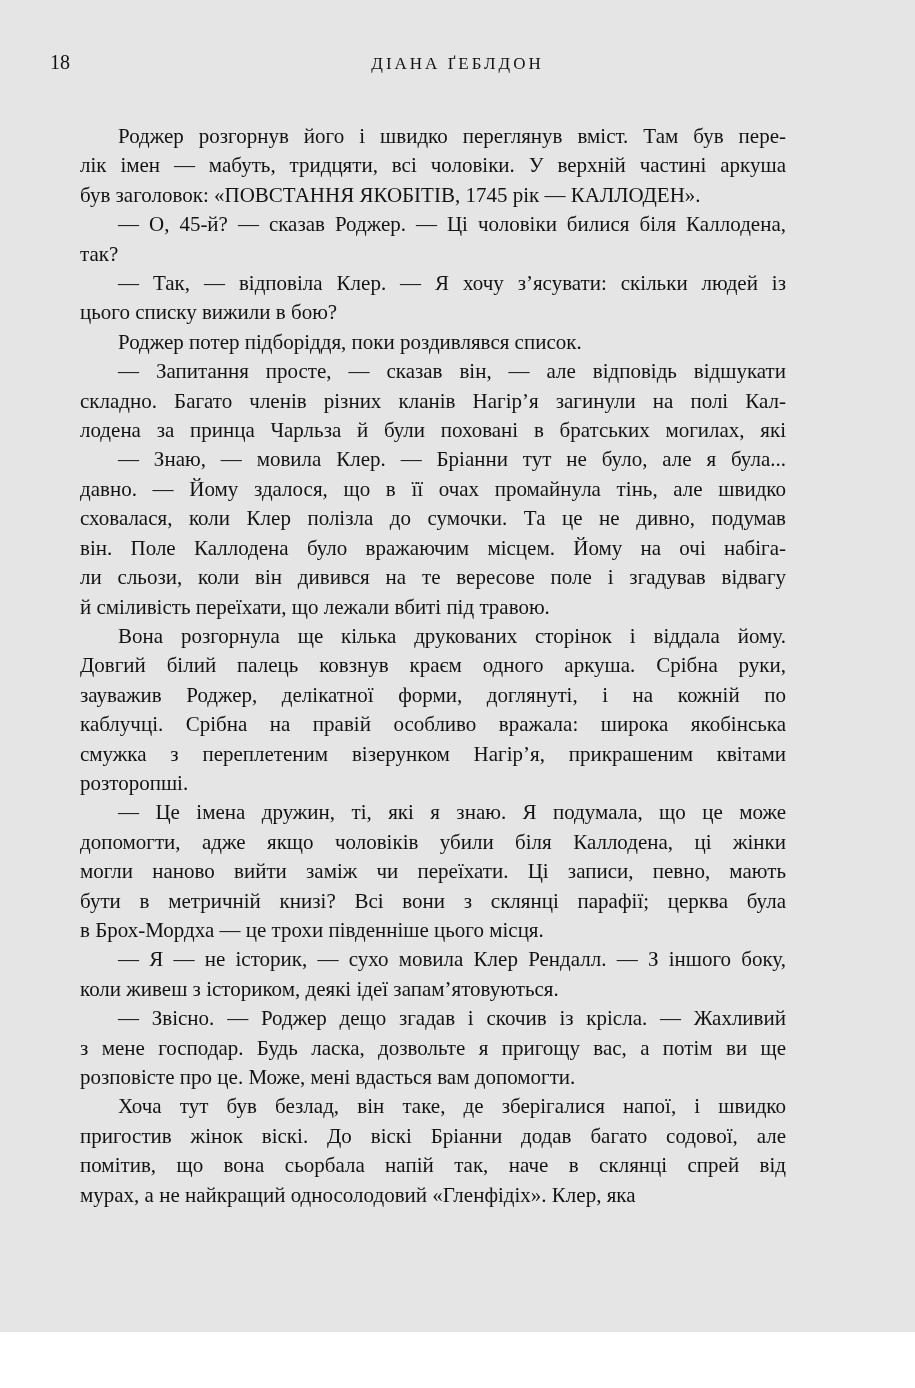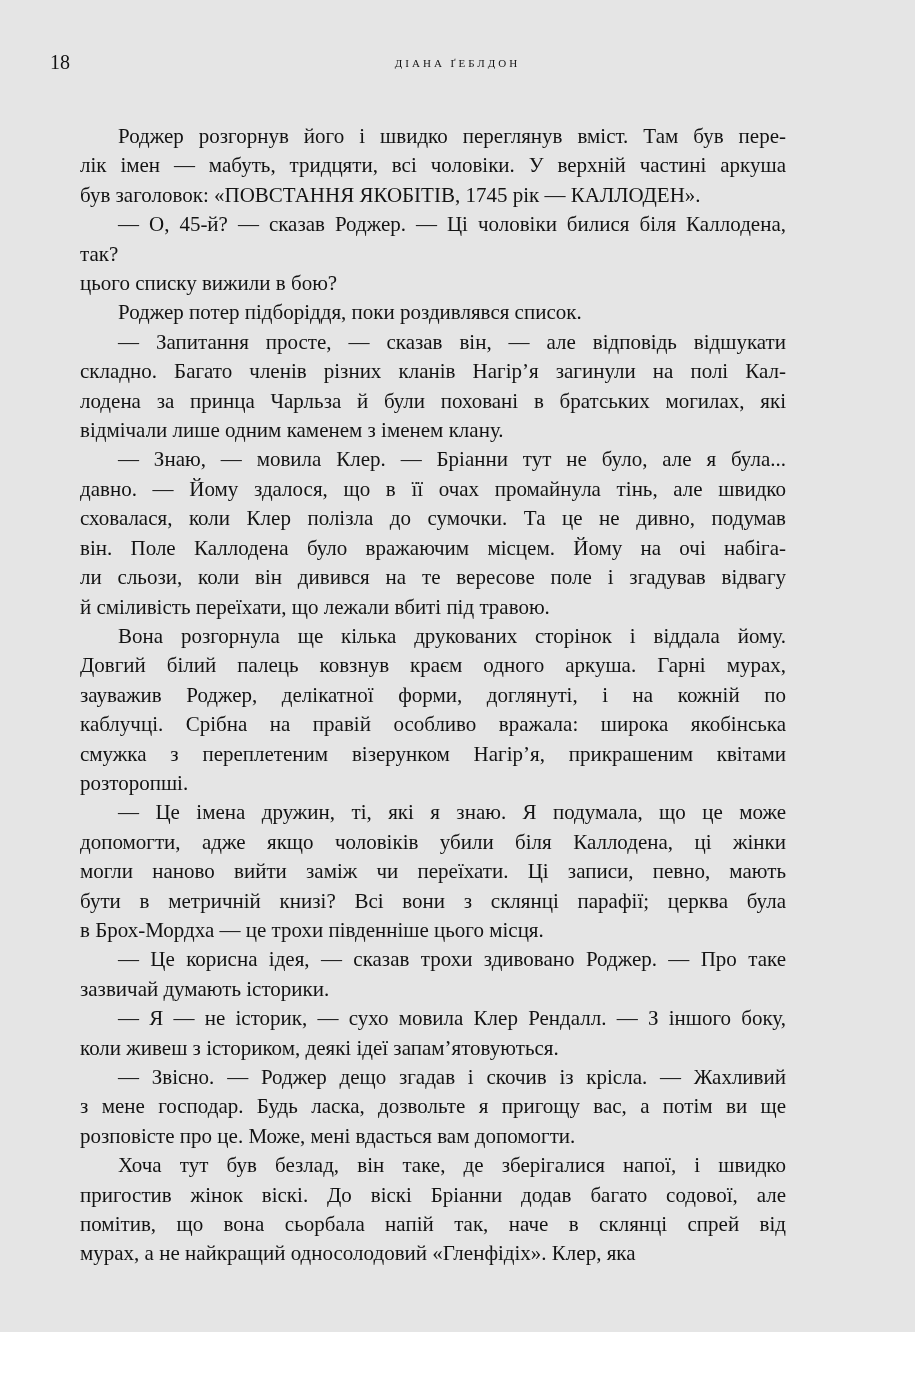--- a/index.html
+++ b/index.html
@@ -23,21 +23,21 @@
     font-size: 20px;
     line-height: 22px;
     color: #131313;
   }
   .runhead {
     position: absolute;
     left: 0;
     right: 0;
     top: 54px;
     text-align: center;
-    font-size: 11px;
+    font-size: 17px;
     line-height: 19px;
     letter-spacing: 3px;
     color: #131313;
   }
   .bodytext {
     position: absolute;
     left: 80px;
     top: 122px;
     width: 706px;
     font-size: 21px;
@@ -68,57 +68,53 @@
       <div class="para">
         <div class="ln first">Роджер розгорнув його і швидко переглянув вміст. Там був пере-</div>
         <div class="ln">лік імен — мабуть, тридцяти, всі чоловіки. У верхній частині аркуша</div>
         <div class="ln last">був заголовок: «ПОВСТАННЯ ЯКОБІТІВ, 1745 рік — КАЛЛОДЕН».</div>
       </div>
       <div class="para">
         <div class="ln first">— О, 45-й? — сказав Роджер. — Ці чоловіки билися біля Каллодена,</div>
         <div class="ln last">так?</div>
       </div>
       <div class="para">
+        <div class="ln first">— Так, — відповіла Клер. — Я хочу з’ясувати: скільки людей із</div>
         <div class="ln last">цього списку вижили в бою?</div>
       </div>
       <div class="para">
         <div class="ln first last">Роджер потер підборіддя, поки роздивлявся список.</div>
       </div>
       <div class="para">
         <div class="ln first">— Запитання просте, — сказав він, — але відповідь відшукати</div>
         <div class="ln">складно. Багато членів різних кланів Нагір’я загинули на полі Кал-</div>
         <div class="ln">лодена за принца Чарльза й були поховані в братських могилах, які</div>
-        <div class="ln last">відмічали лише одним каменем з іменем клану.</div>
       </div>
       <div class="para">
         <div class="ln first">— Знаю, — мовила Клер. — Бріанни тут не було, але я була...</div>
         <div class="ln">давно. — Йому здалося, що в її очах промайнула тінь, але швидко</div>
         <div class="ln">сховалася, коли Клер полізла до сумочки. Та це не дивно, подумав</div>
         <div class="ln">він. Поле Каллодена було вражаючим місцем. Йому на очі набіга-</div>
         <div class="ln">ли сльози, коли він дивився на те вересове поле і згадував відвагу</div>
         <div class="ln last">й сміливість переїхати, що лежали вбиті під травою.</div>
       </div>
       <div class="para">
         <div class="ln first">Вона розгорнула ще кілька друкованих сторінок і віддала йому.</div>
-        <div class="ln">Довгий білий палець ковзнув краєм одного аркуша. Гарні мурах,</div>
+        <div class="ln">Довгий білий палець ковзнув краєм одного аркуша. Срібна руки,</div>
         <div class="ln">зауважив Роджер, делікатної форми, доглянуті, і на кожній по</div>
         <div class="ln">каблучці. Срібна на правій особливо вражала: широка якобінська</div>
         <div class="ln">смужка з переплетеним візерунком Нагір’я, прикрашеним квітами</div>
         <div class="ln last">розторопші.</div>
       </div>
       <div class="para">
         <div class="ln first">— Це імена дружин, ті, які я знаю. Я подумала, що це може</div>
         <div class="ln">допомогти, адже якщо чоловіків убили біля Каллодена, ці жінки</div>
         <div class="ln">могли наново вийти заміж чи переїхати. Ці записи, певно, мають</div>
         <div class="ln">бути в метричній книзі? Всі вони з склянці парафії; церква була</div>
         <div class="ln last">в Брох-Мордха — це трохи південніше цього місця.</div>
-      </div>
-      <div class="para">
-        <div class="ln first">— Це корисна ідея, — сказав трохи здивовано Роджер. — Про таке</div>
-        <div class="ln last">зазвичай думають історики.</div>
       </div>
       <div class="para">
         <div class="ln first">— Я — не історик, — сухо мовила Клер Рендалл. — З іншого боку,</div>
         <div class="ln last">коли живеш з істориком, деякі ідеї запам’ятовуються.</div>
       </div>
       <div class="para">
         <div class="ln first">— Звісно. — Роджер дещо згадав і скочив із крісла. — Жахливий</div>
         <div class="ln">з мене господар. Будь ласка, дозвольте я пригощу вас, а потім ви ще</div>
         <div class="ln last">розповісте про це. Може, мені вдасться вам допомогти.</div>
       </div>

